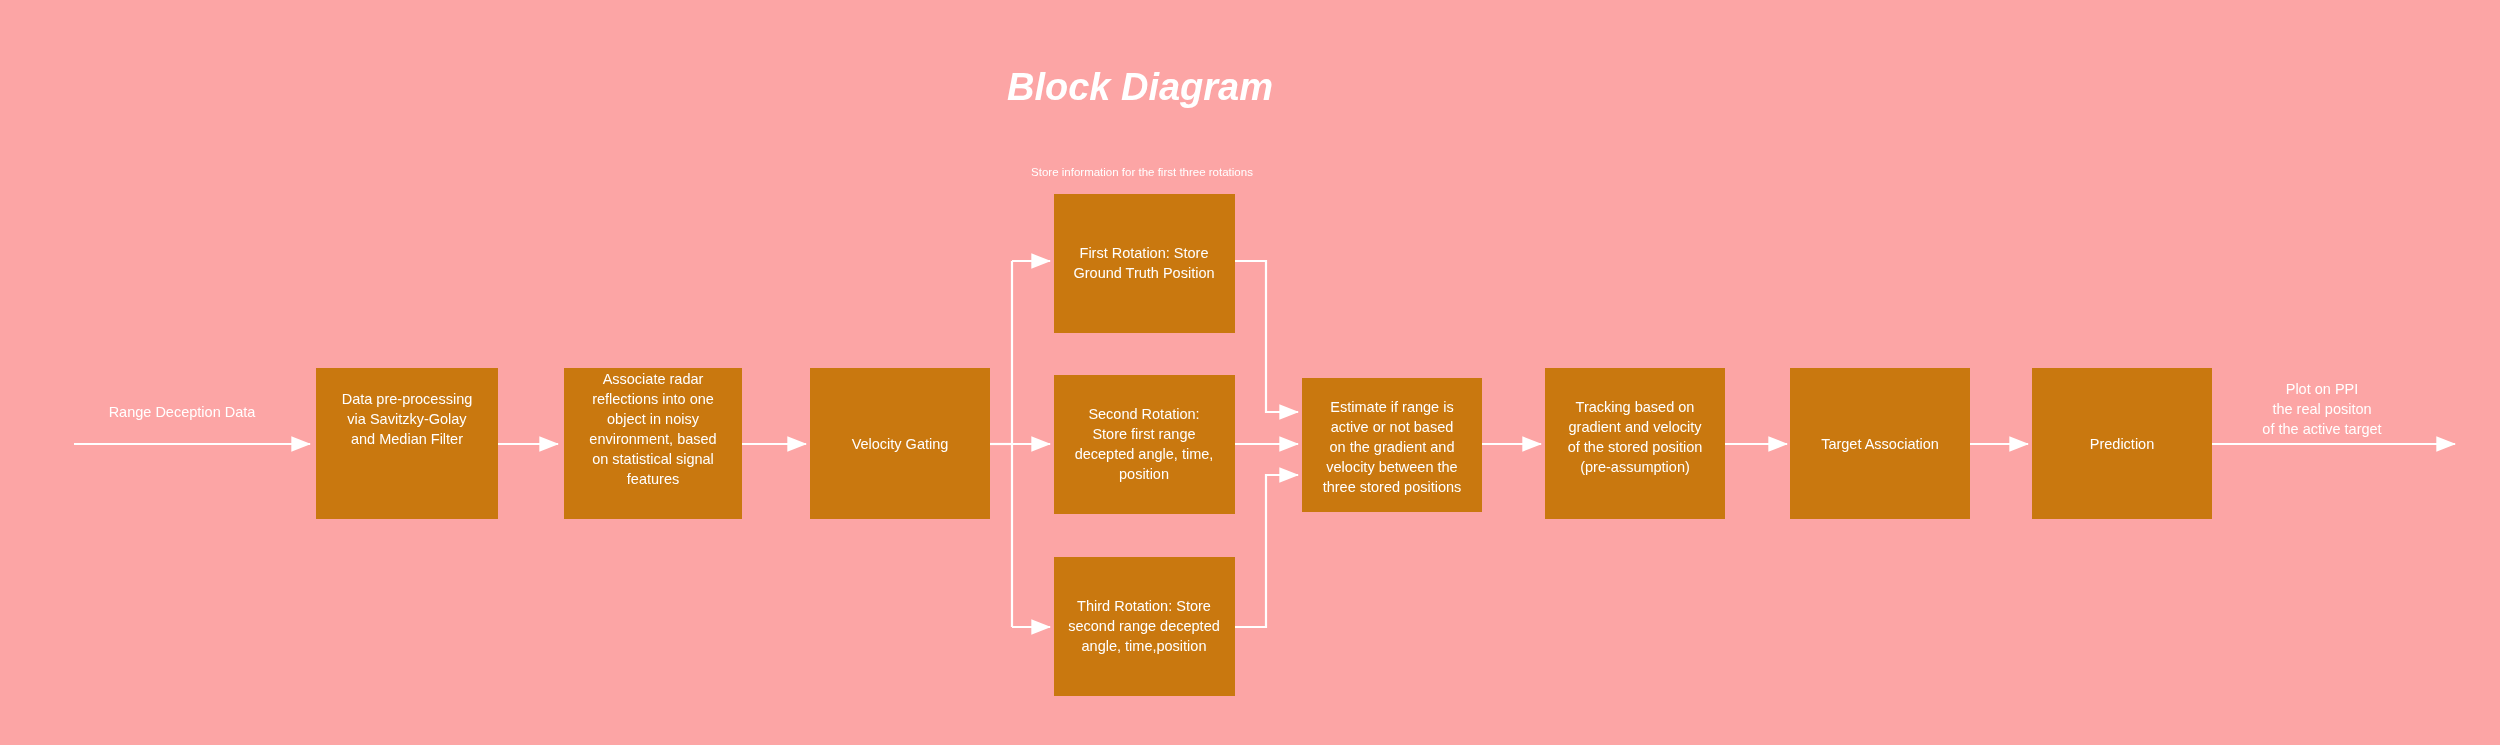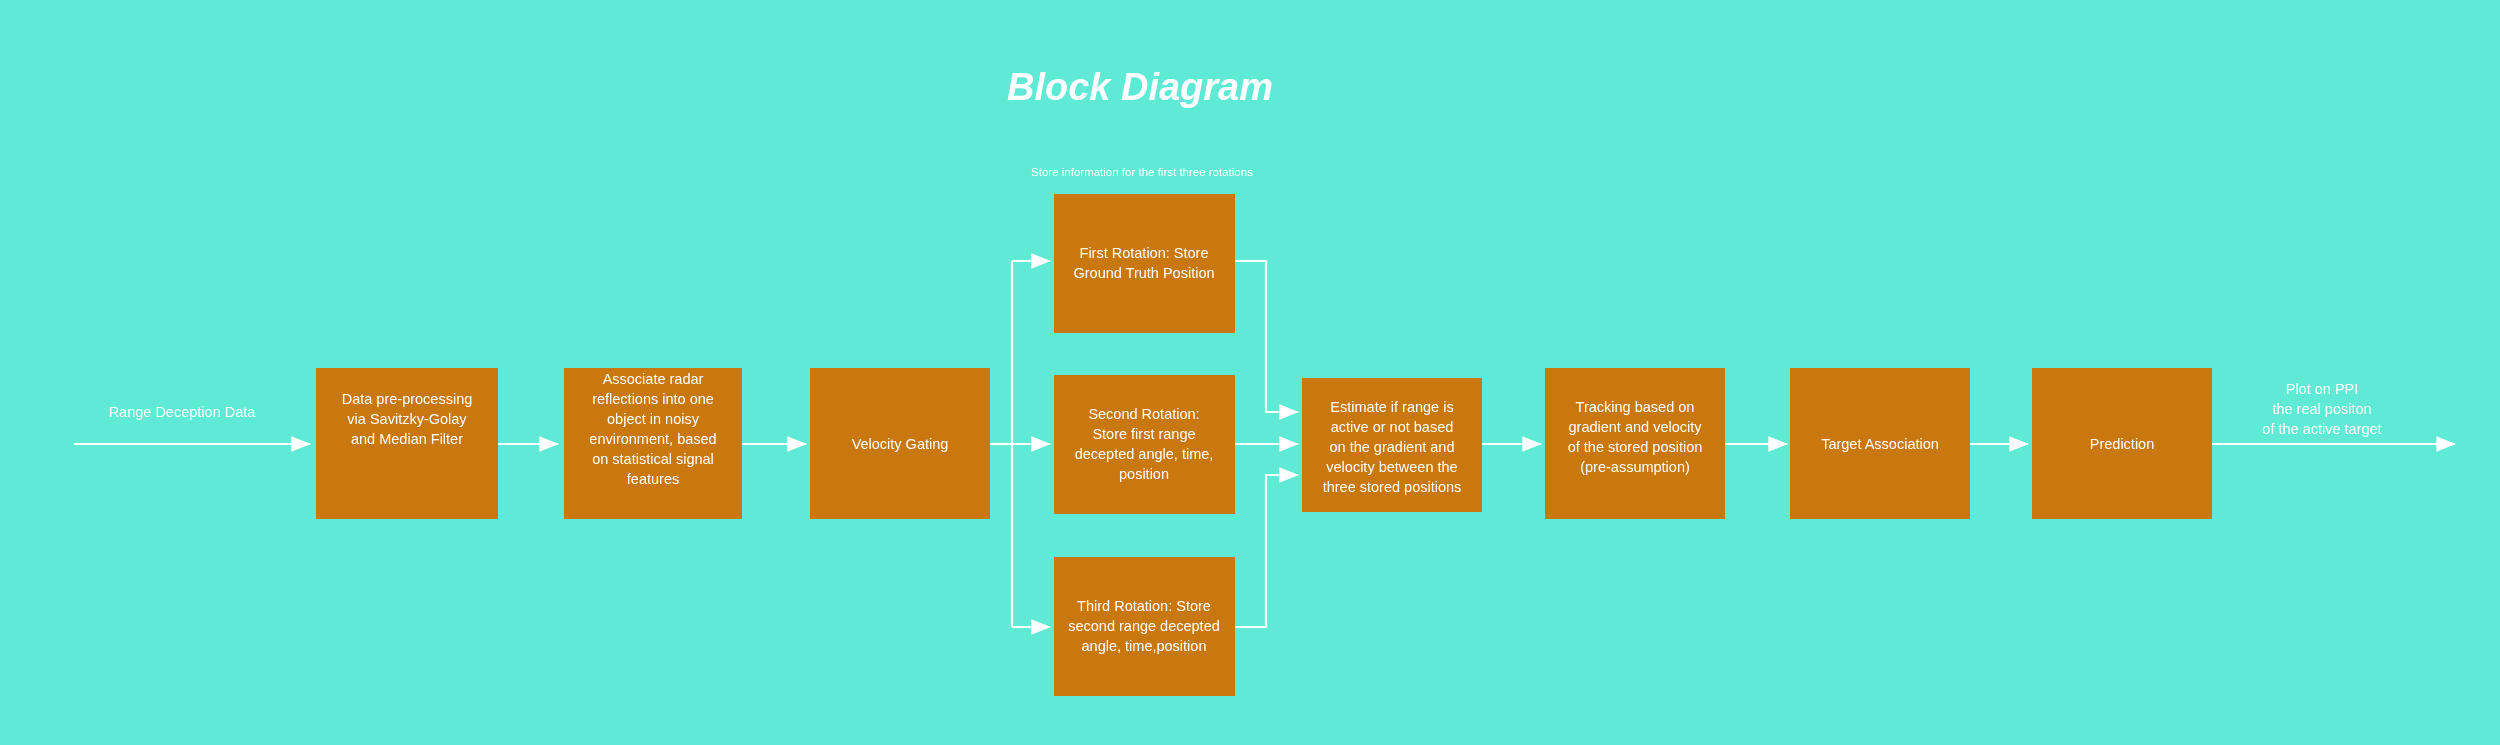--- a/index.html
+++ b/index.html
@@ -10,21 +10,21 @@
   body {
     width: 2500px;
     height: 745px;
     overflow: hidden;
     font-family: "Liberation Sans", sans-serif;
   }
   #canvas {
     position: relative;
     width: 2500px;
     height: 745px;
-    background: #5eead4;
+    background: #fca5a5;
   }
   #diagram-svg {
     position: absolute;
     top: 0;
     left: 0;
     width: 2500px;
     height: 745px;
   }
   .title-text {
     font-family: "Liberation Sans", sans-serif;

